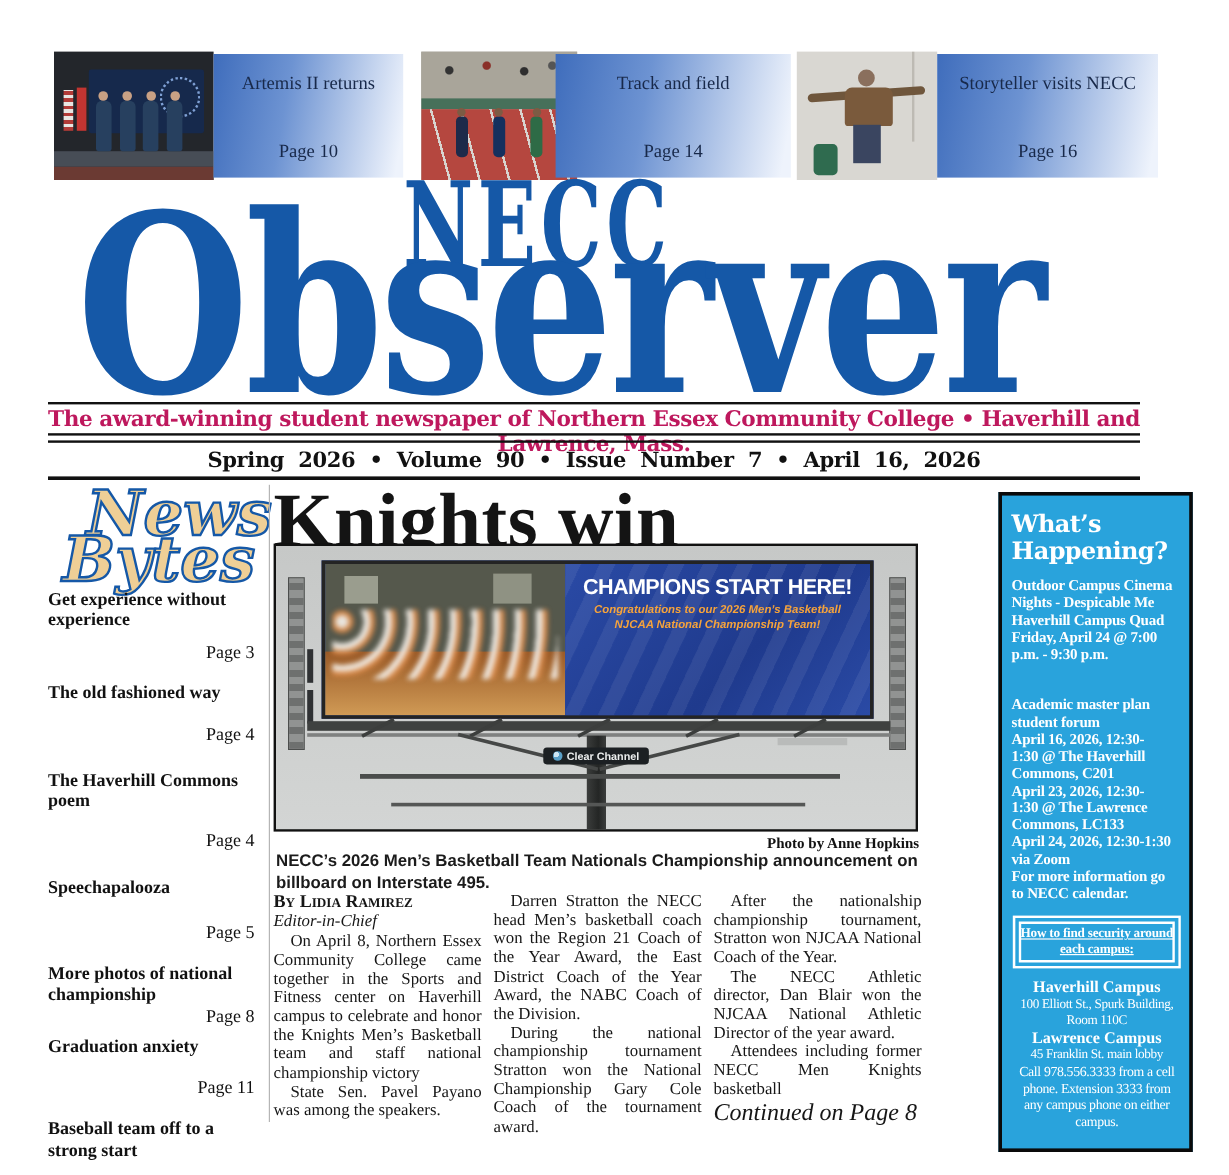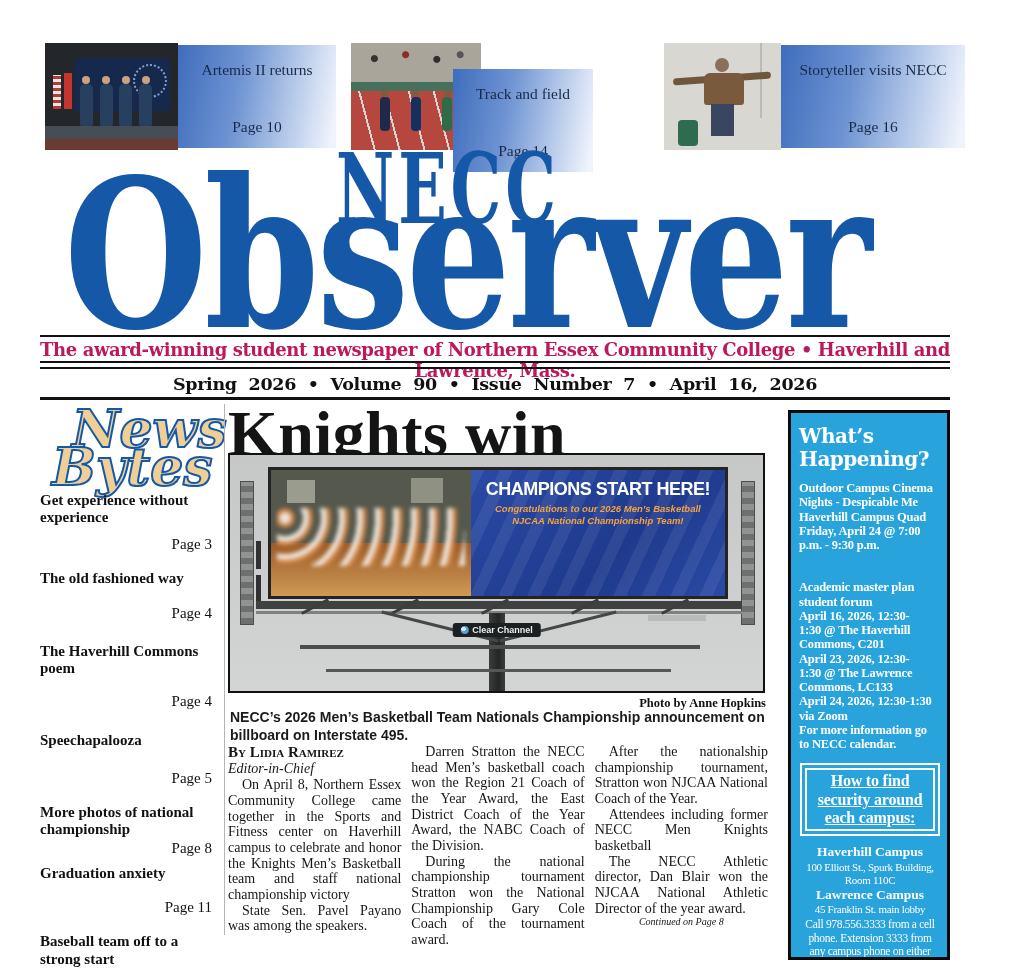--- a/index.html
+++ b/index.html
@@ -121,32 +121,32 @@
   .cc-globe{width:8px;height:8px;border-radius:50%;background:radial-gradient(circle at 35% 35%,#cfe7f4 0 30%,#5aa0c8 31% 100%);}
 
   .credit{left:500px;top:696px;width:266px;text-align:right;font-weight:bold;font-size:12.5px;color:#111;}
   .caption{left:230px;top:709px;width:540px;font-family:"Liberation Sans",sans-serif;
            font-weight:bold;font-size:14px;line-height:1.28;color:#1b1b1b;}
   .cols{left:228px;top:744px;width:540px;display:flex;gap:10px;}
   .col{flex:1;font-size:14px;line-height:1.12;text-align:justify;color:#161616;}
   .col p{margin:0;text-indent:14px;}
   .byline{font-weight:bold;font-variant:small-caps;font-size:15px;line-height:1.1;}
   .role{font-style:italic;font-size:14px;margin-bottom:1px;}
-  .continued{margin-top:30px;font-style:italic;font-size:10px;text-align:center;text-indent:0 !important;}
-
-  
-  .sidebar{left:788px;top:410px;width:162px;height:550px;background:#29a3dc;border:3px solid #0a0a0a;
+  .continued{margin-top:30px;font-style:italic;font-size:20px;text-align:left;text-indent:0 !important;}
+
+  
+  .sidebar{left:832px;top:410px;width:162px;height:550px;background:#29a3dc;border:3px solid #0a0a0a;
            box-sizing:border-box;padding:12px 6px 8px 8px;color:#fff;overflow:hidden;}
   .wh-title{font-family:"DejaVu Serif",serif;font-weight:bold;font-size:20px;line-height:1.15;
             letter-spacing:-.5px;margin-bottom:10px;color:#fff;}
   .wh-event{font-weight:bold;font-size:12.5px;line-height:1.14;white-space:pre-line;letter-spacing:-.2px;}
   .wh-event.first{margin-bottom:28px;}
   .sec-box{margin:12px 1px 8px 1px;border:2px solid #fff;box-shadow:inset 0 0 0 3px #29a3dc,inset 0 0 0 5px #fff;
            padding:7px 3px;text-align:center;}
-  .sec-title{font-weight:bold;font-size:16px;line-height:1.15;text-decoration:underline;letter-spacing:-.2px;}
+  .sec-title{font-weight:bold;font-size:11px;line-height:1.15;text-decoration:underline;letter-spacing:-.2px;}
   .campus{text-align:center;}
   .campus-name{font-weight:bold;font-size:13.5px;line-height:1.2;}
   .campus-detail{font-size:11px;line-height:1.18;white-space:pre-line;letter-spacing:-.3px;}
   .call-info{font-size:11.5px;line-height:1.2;text-align:center;white-space:pre-line;margin-top:2px;letter-spacing:-.3px;}
 </style>
 </head>
 <body>
 
 <div class="page">
 
@@ -168,21 +168,21 @@
   </div>
 
   <div class="teaser-photo t2">
     <div class="crowd"></div>
     <div class="rail"></div>
     <div class="track"></div>
     <div class="runner r1"></div>
     <div class="runner r2"></div>
     <div class="runner r3"></div>
   </div>
-  <div class="teaser-box" style="left:453px;width:140px;margin-top:24px;">
+  <div class="teaser-box" style="left:463px;width:196px;">
     <div class="teaser-title">Track and field</div>
     <div class="teaser-page">Page 14</div>
   </div>
 
   <div class="teaser-photo t3">
     <div class="wall-line"></div>
     <div class="arms"></div>
     <div class="head"></div>
     <div class="vest"></div>
     <div class="pants"></div>
@@ -289,22 +289,22 @@
       <div class="role">Editor-in-Chief</div>
       <p>On April 8, Northern Essex Community College came together in the Sports and Fitness center on Haverhill campus to celebrate and honor the Knights Men’s Basketball team and staff national championship victory</p>
       <p>State Sen. Pavel Payano was among the speakers.</p>
     </div>
     <div class="col">
       <p>Darren Stratton the NECC head Men’s basketball coach won the Region 21 Coach of the Year Award, the East District Coach of the Year Award, the NABC Coach of the Division.</p>
       <p>During the national championship tournament Stratton won the National Championship Gary Cole Coach of the tournament award.</p>
     </div>
     <div class="col">
       <p>After the nationalship championship tournament, Stratton won NJCAA National Coach of the Year.</p>
+      <p>The NECC Athletic director, Dan Blair won the NJCAA National Athletic Director of the year award.</p>
       <p>Attendees including former NECC Men Knights basketball</p>
-      <p>The NECC Athletic director, Dan Blair won the NJCAA National Athletic Director of the year award.</p>
       <p class="continued">Continued on Page 8</p>
     </div>
   </div>
 
   <div class="abs sidebar">
     <div class="wh-title">What’s Happening?</div>
     <div class="wh-event first">Outdoor Campus Cinema
 Nights - Despicable Me
 Haverhill Campus Quad
 Friday, April 24 @ 7:00

